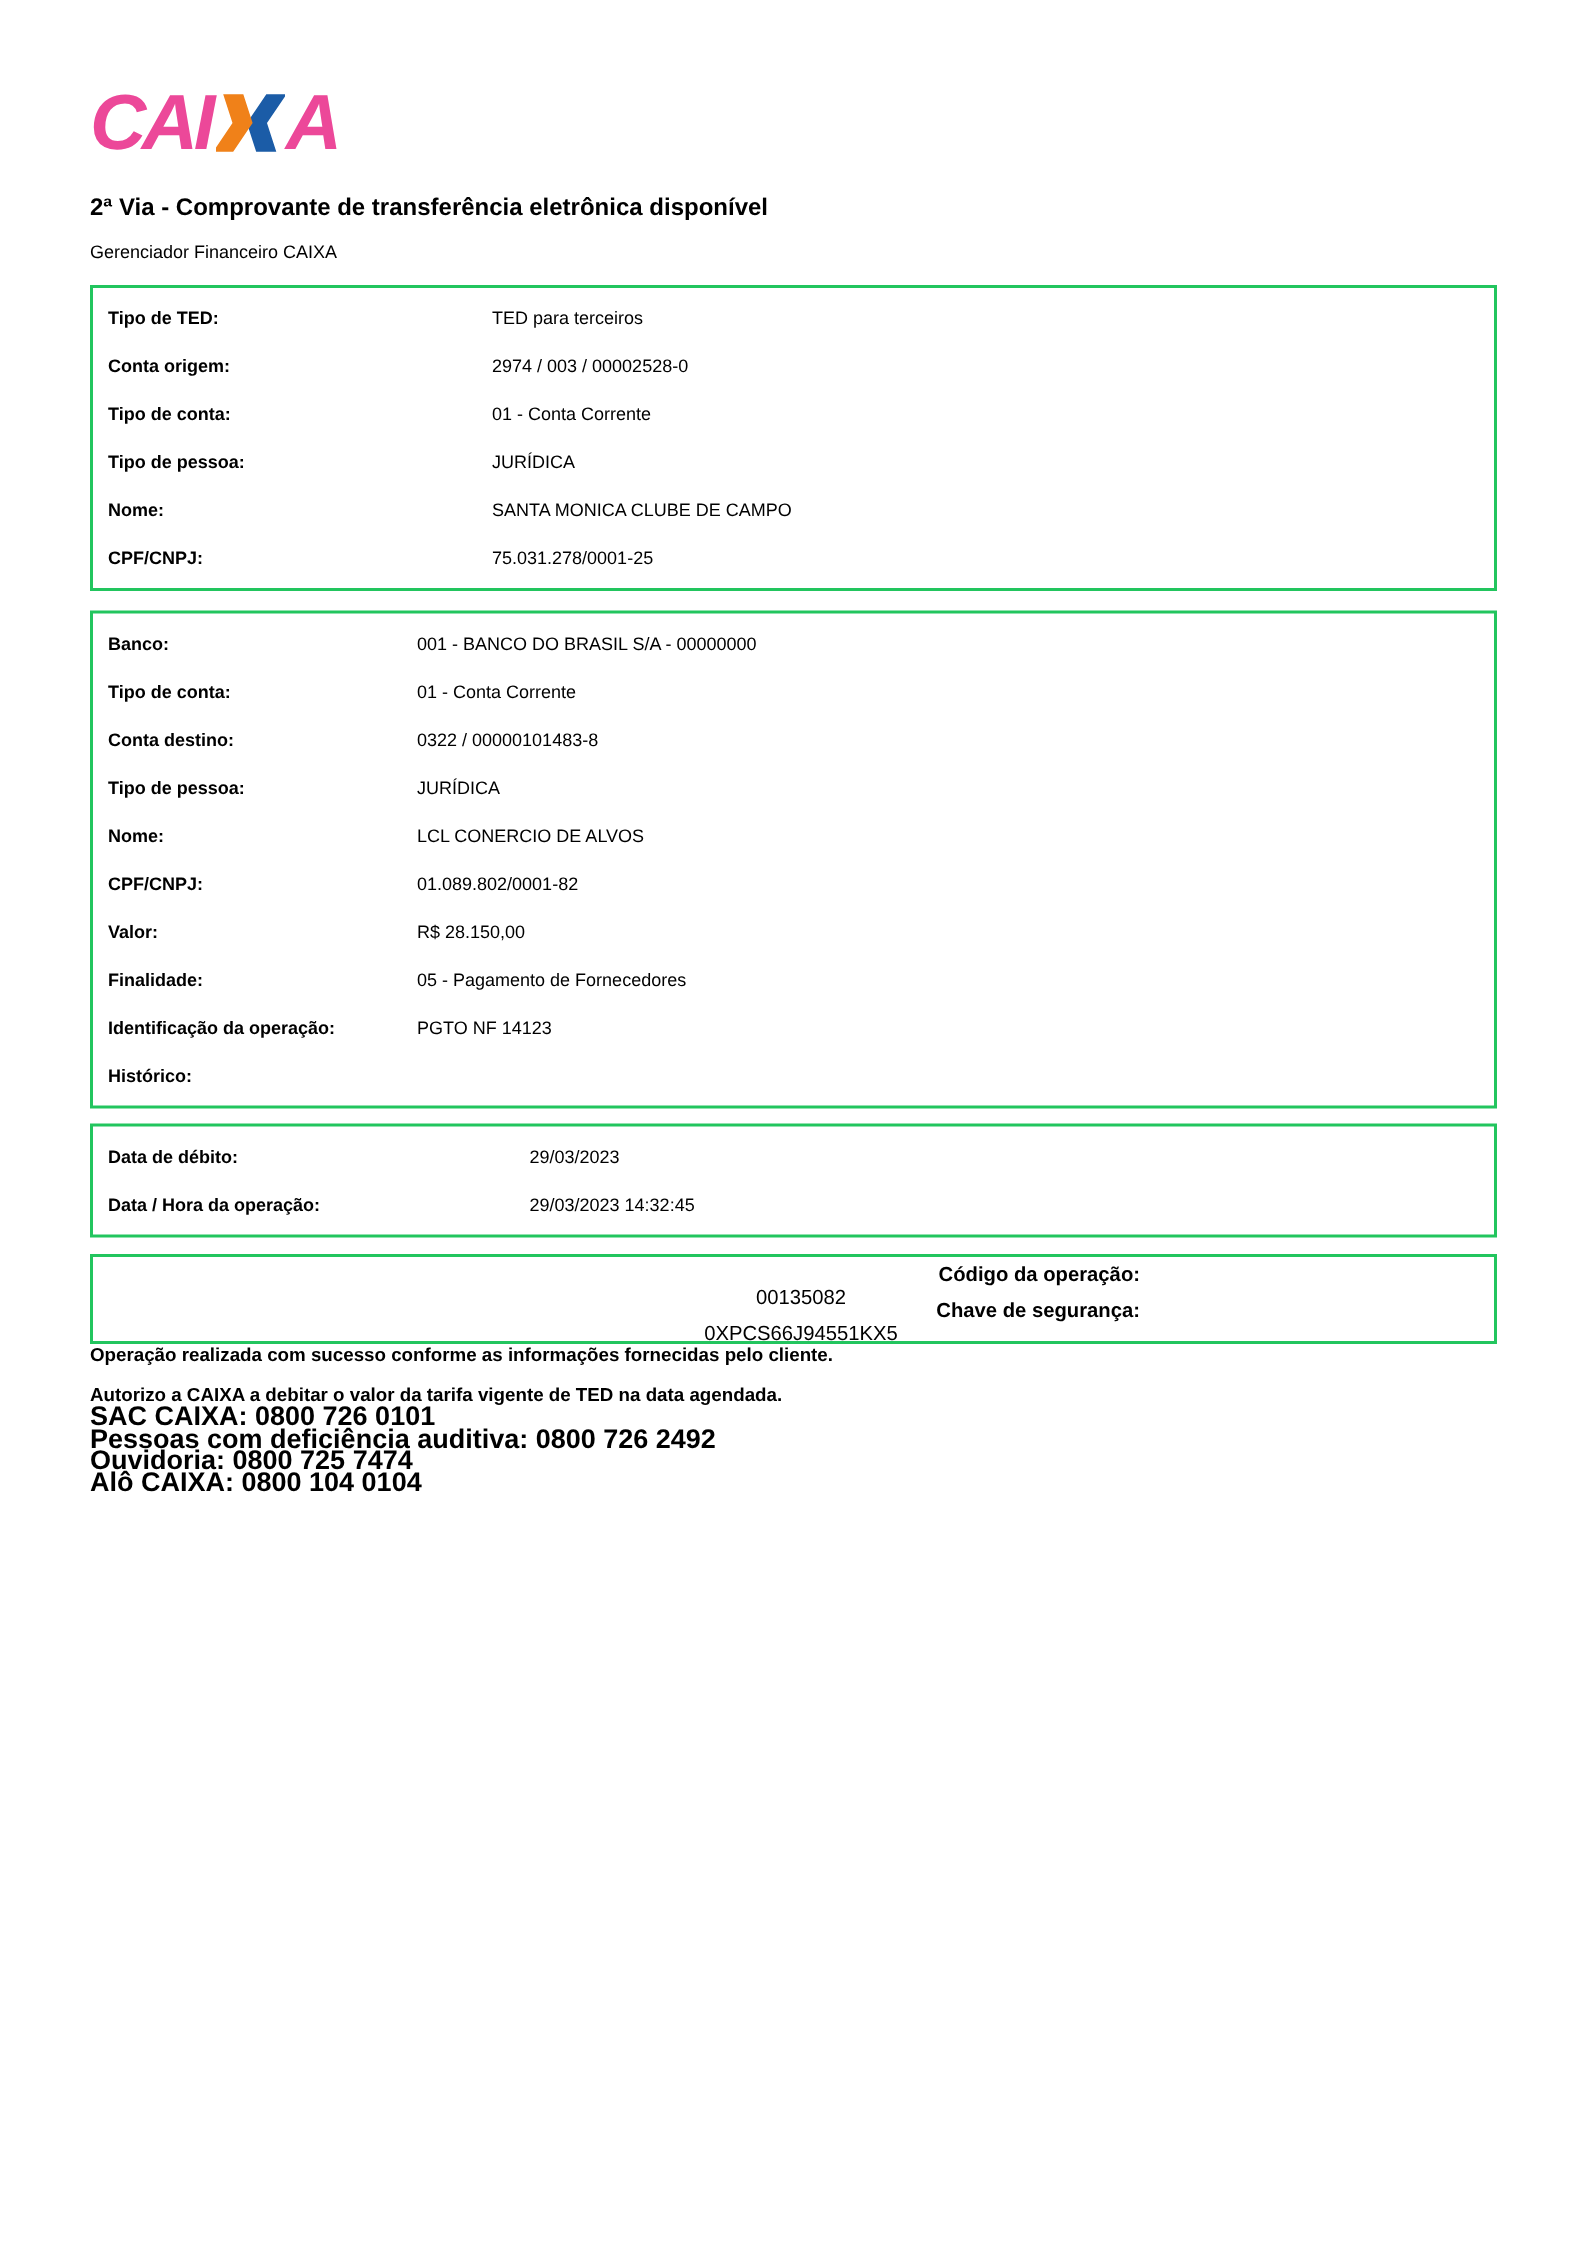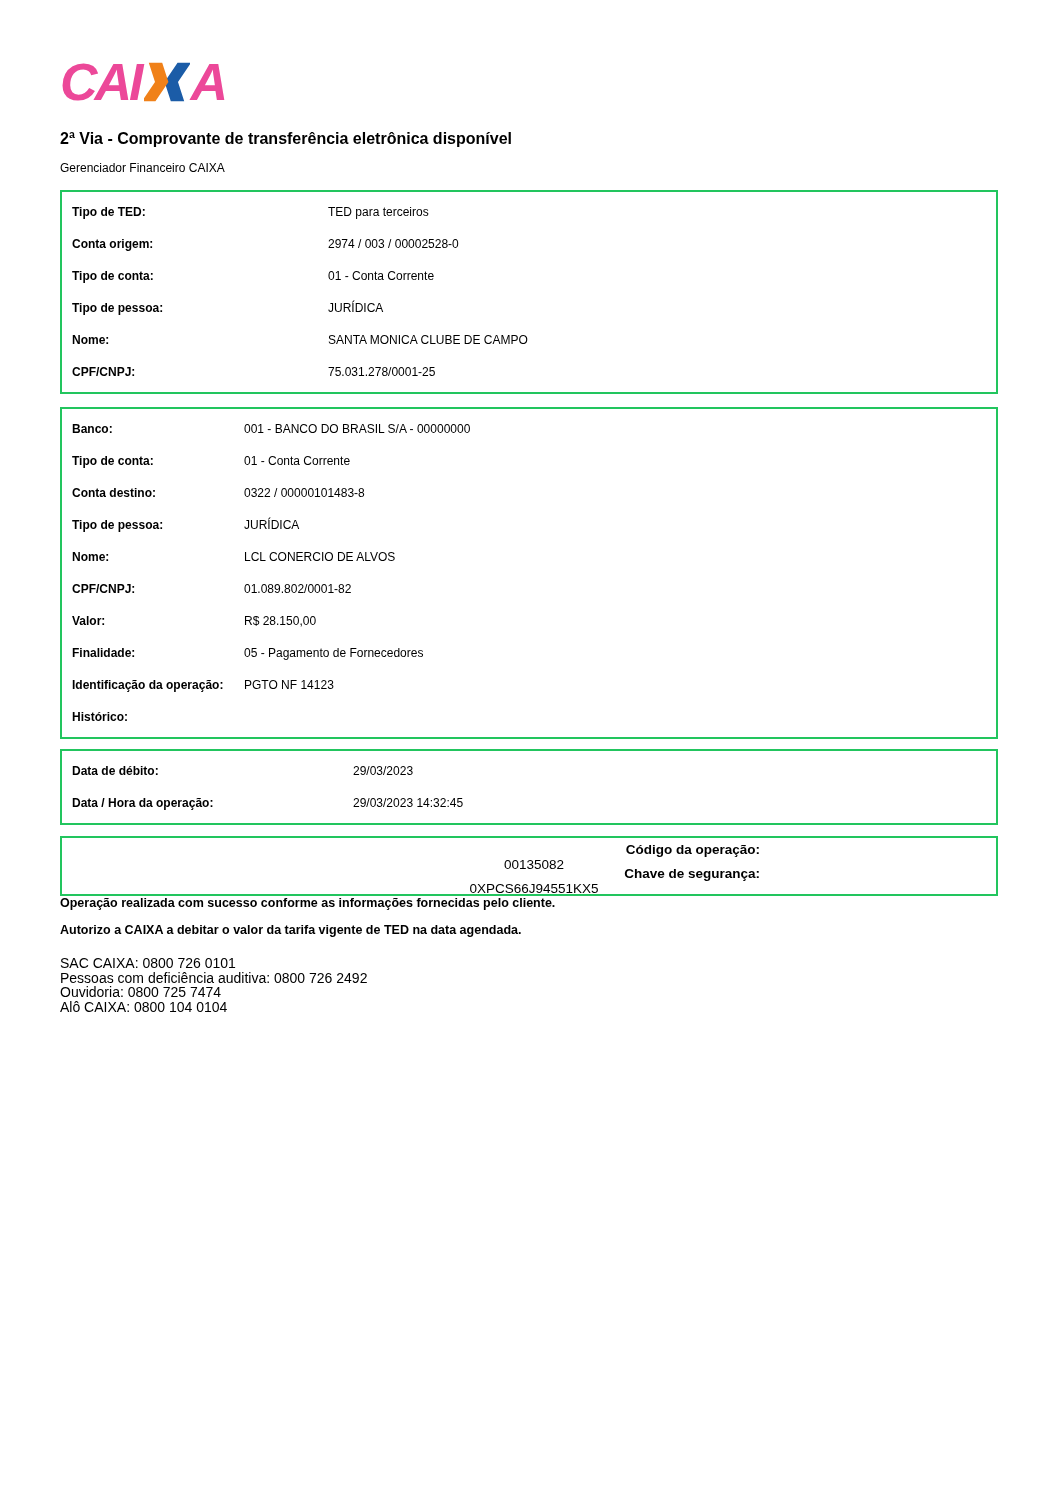--- a/index.html
+++ b/index.html
@@ -28,33 +28,33 @@
     border: 2px solid #22c55e; background: #ffffff;
     padding: 4px 10px 4px 10px; width: 938px;
   }
   .box .row { display: flex; align-items: center; height: 32px; }
   .box .lbl { font-weight: bold; font-size: 12px; flex: none; }
   .box .val { font-size: 12px; flex: none; }
 
   .t1 { margin-top: 15px; }
   .t1 .lbl { width: 256px; }
   .t2 { margin-top: 13px; }
-  .t2 .lbl { width: 172px; }
+  .t2 .lbl { width: 206px; }
   .t3 { margin-top: 10px; }
   .t3 .lbl { width: 281px; }
 
   .t4 { margin-top: 11px; }
   .t4 .row { height: 24px; flex-direction: column; }
   .t4 .lbl { width: 462px; text-align: right; font-size: 13.5px; }
   .t4 .val { margin-left: 10px; font-size: 13.5px; }
 
   
   .note1 { font-size: 12.5px; font-weight: bold; }
   .note2 { margin-top: 13px; font-size: 12.5px; font-weight: bold; }
-  .contacts { margin-top: 19px; font-size: 14px; font-weight: normal; line-height: 14.5px; }
+  .contacts { font-size: 18px; font-weight: bold; line-height: 14.5px; }
 </style>
 </head>
 <body>
 
 <div class="page">
 
   <div class="logo">
     <span class="logo-letters">CAI</span>
     <svg class="logo-x" width="46" height="42" viewBox="0 0 48 40">
       <g transform="translate(5 0) skewX(-10)">

